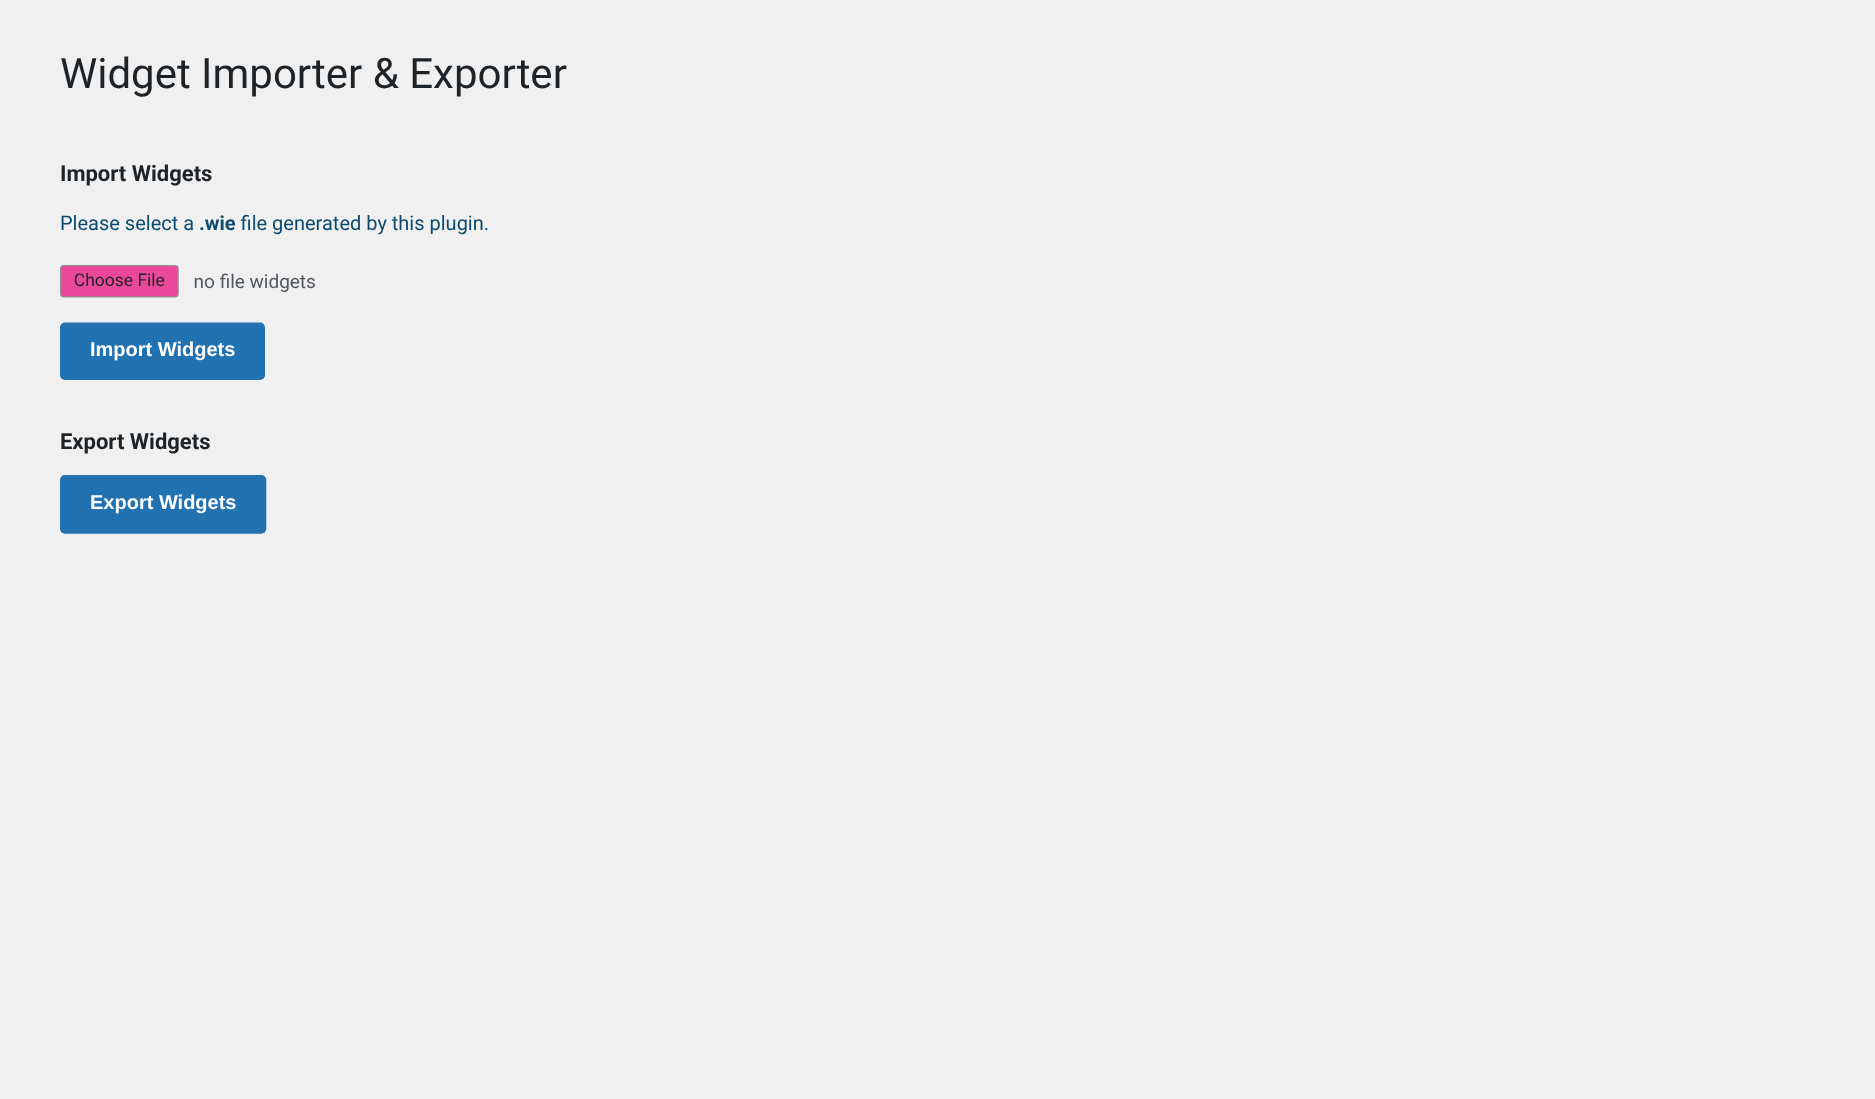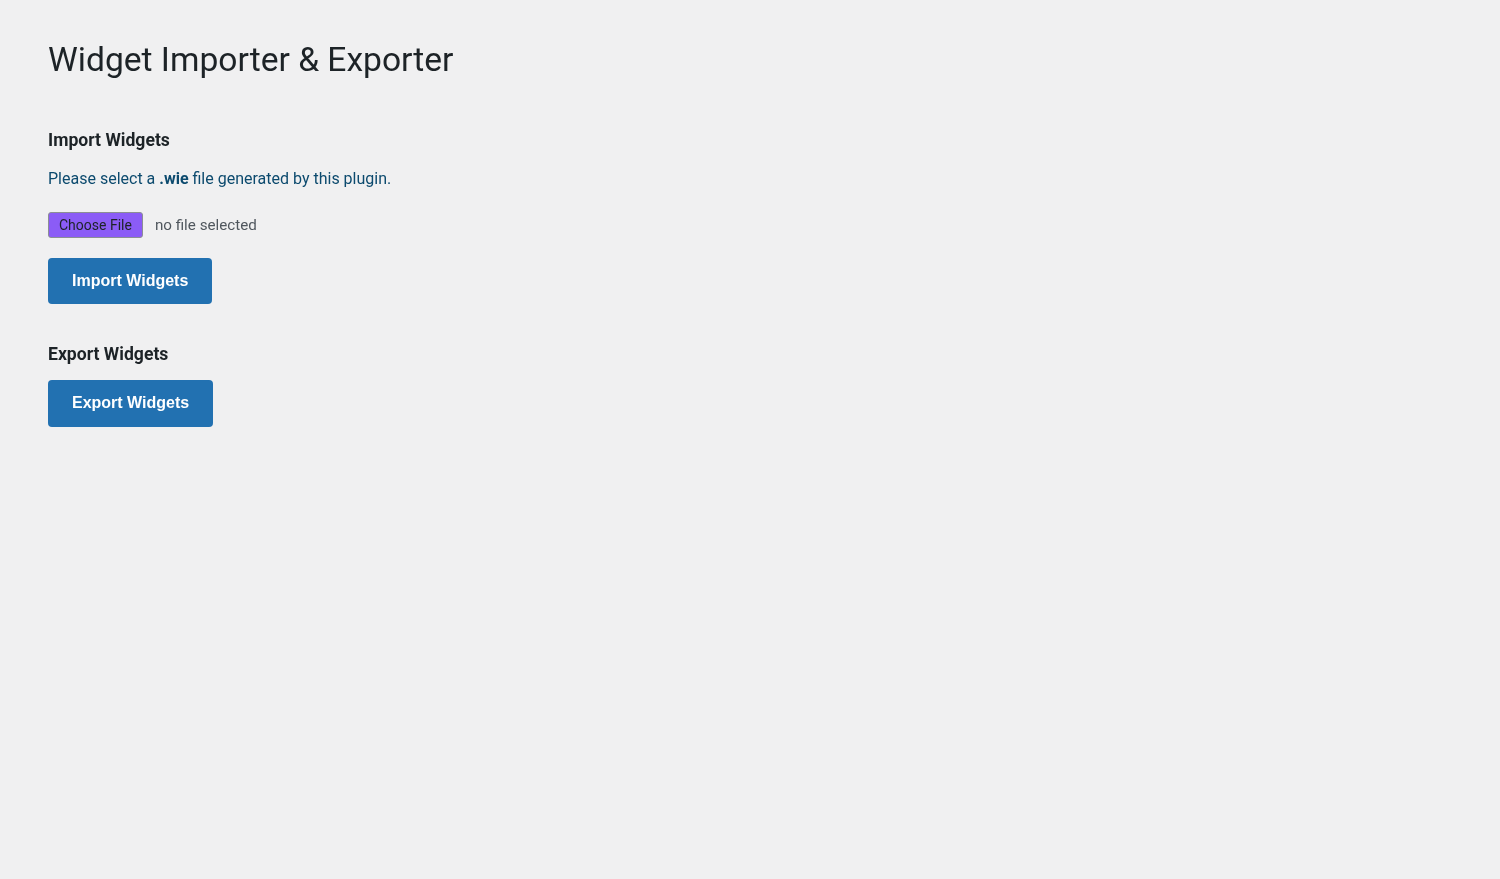--- a/index.html
+++ b/index.html
@@ -55,21 +55,21 @@
     .file-input-row {
       display: flex;
       align-items: center;
       gap: 12px;
       margin-bottom: 20px;
     }
 
     .choose-file-btn {
       display: inline-block;
       padding: 4px 10px;
-      background-color: #8b5cf6;
+      background-color: #ec4899;
       border: 1px solid #8c8f94;
       border-radius: 3px;
       font-size: 0.875em;
       color: #1d2327;
       cursor: pointer;
       white-space: nowrap;
     }
 
     .no-file-text {
       font-size: 0.95em;
@@ -113,21 +113,21 @@
   <div class="section">
     <h2 class="section-title">Import Widgets</h2>
 
     <p class="section-description">
       <span>Please select a </span><strong>.wie</strong><span> file generated by this plugin.</span>
     </p>
 
     <div class="file-input-row">
 
       <label class="choose-file-btn">Choose File</label>
-      <span class="no-file-text">no file selected</span>
+      <span class="no-file-text">no file widgets</span>
     </div>
 
 
     <button class="action-button">Import Widgets</button>
   </div>
 
   <div class="section">
     <h2 class="section-title">Export Widgets</h2>
 
 

